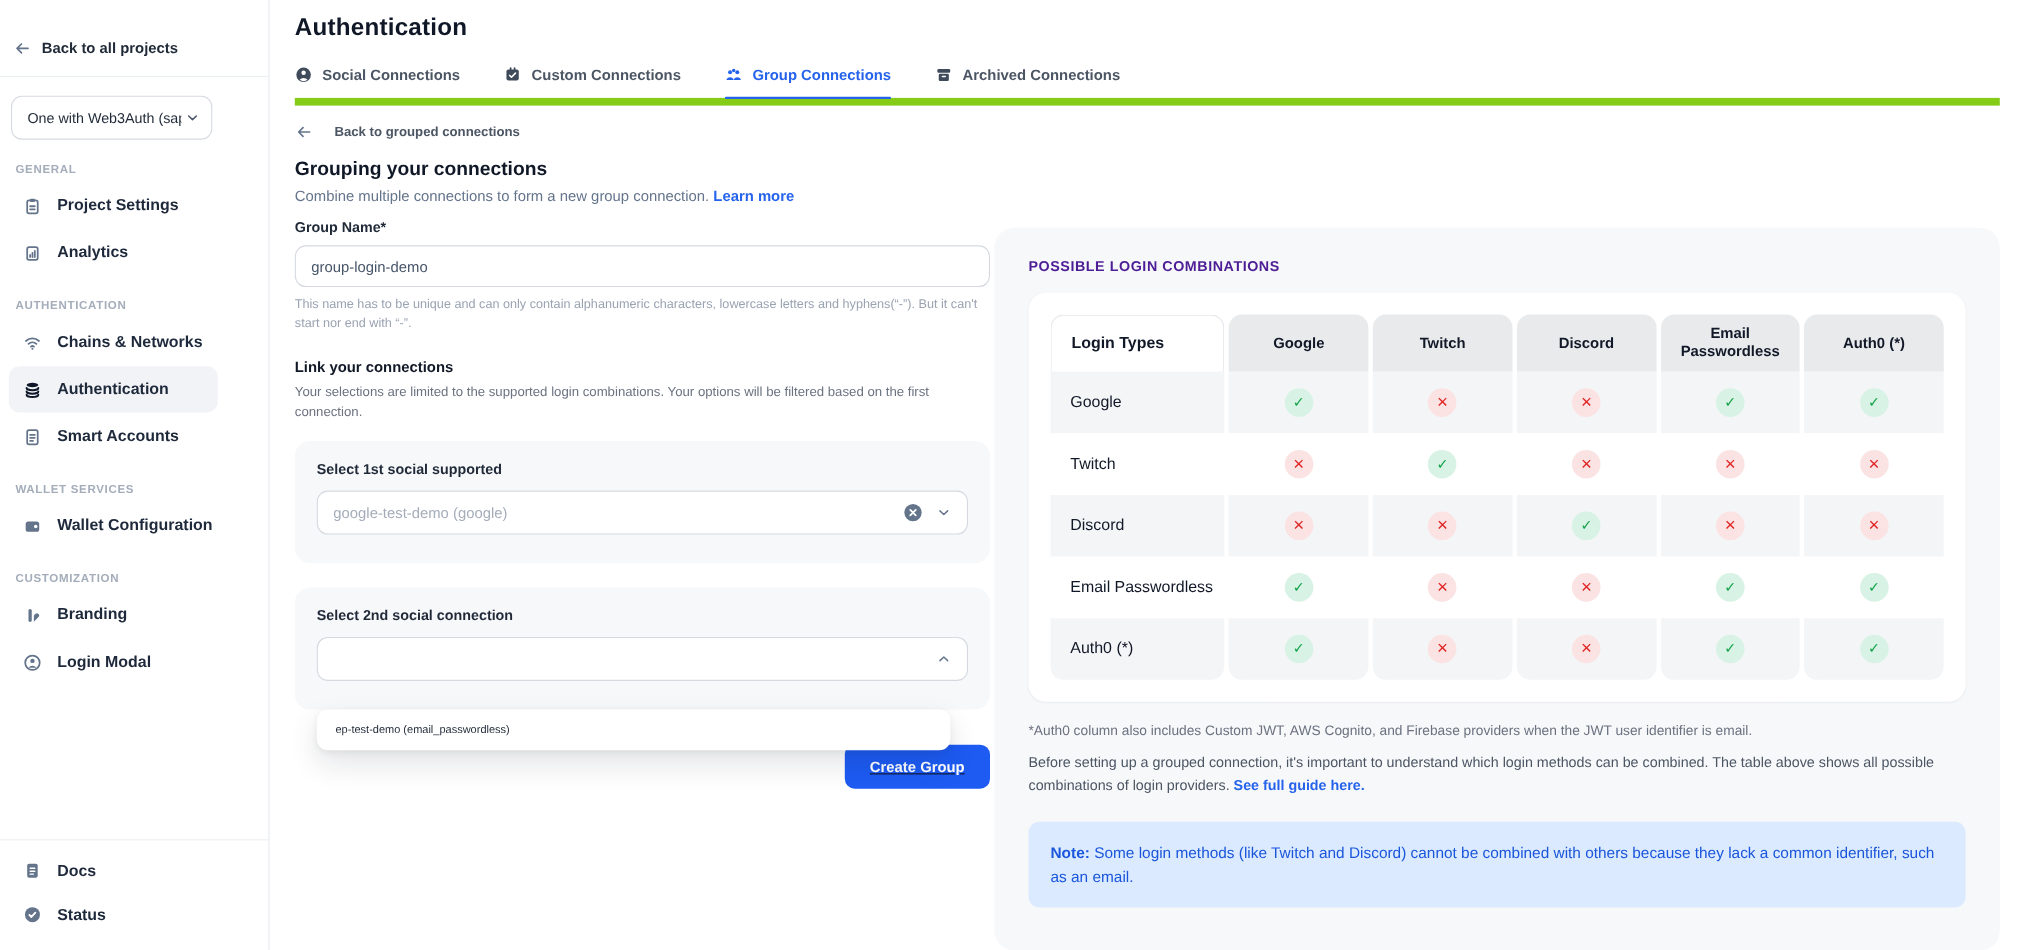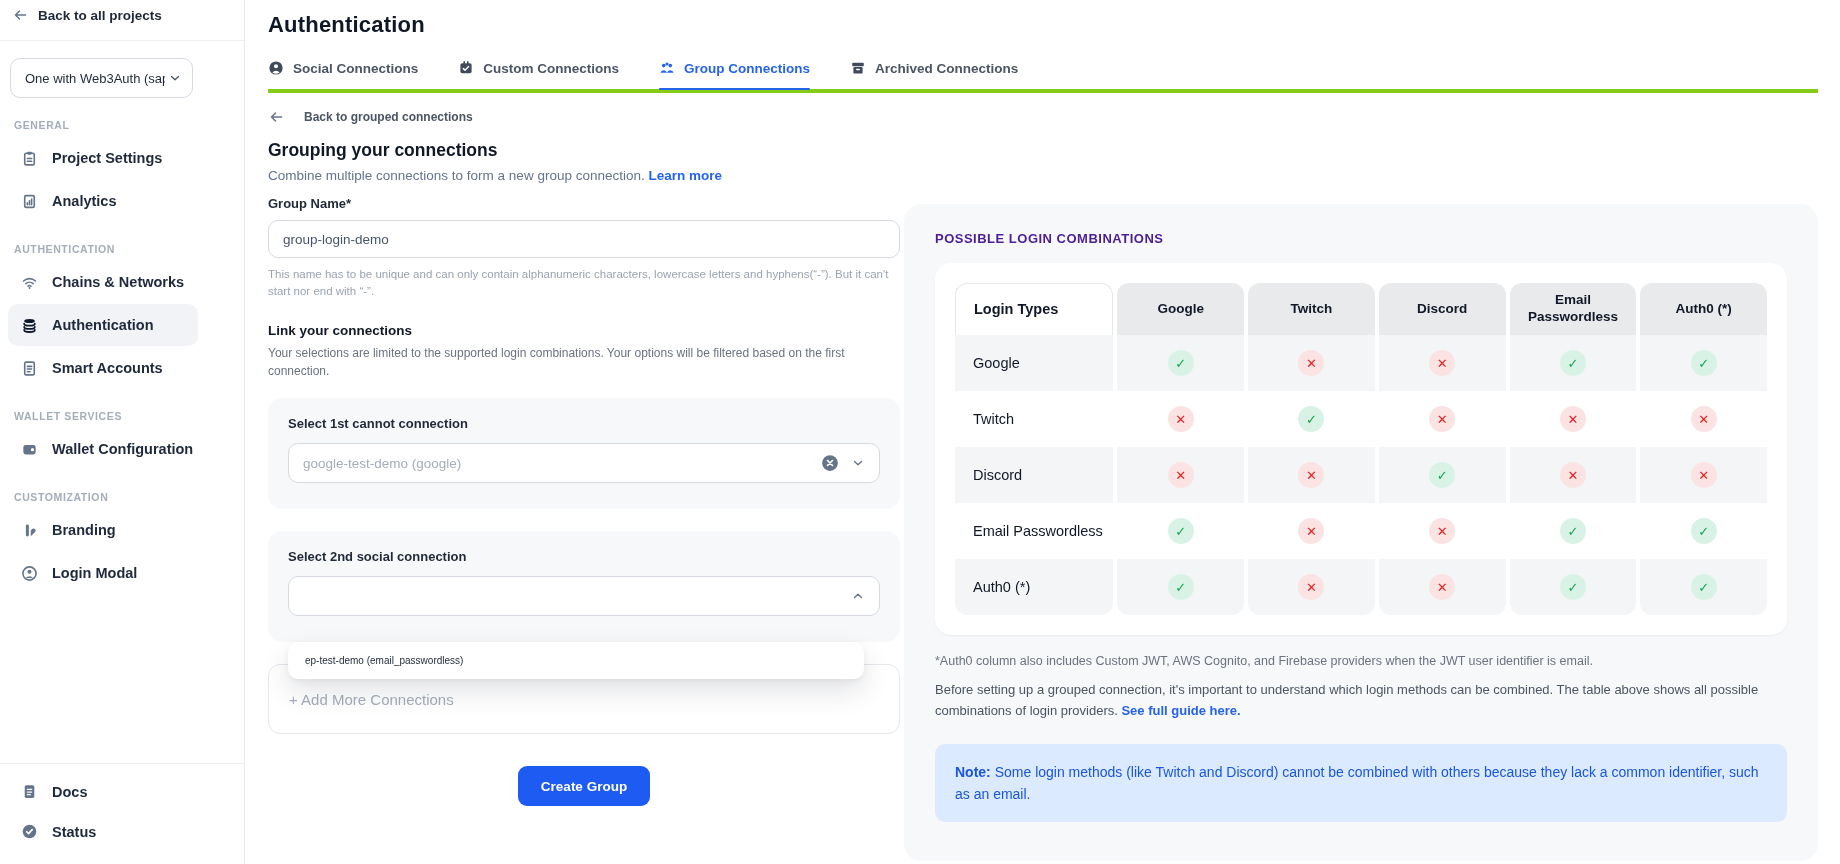--- a/index.html
+++ b/index.html
@@ -4,42 +4,42 @@
 <style>
   * { margin:0; padding:0; box-sizing:border-box; }
   html,body { width:1840px; height:864px; overflow:hidden; background:#fff;
     font-family:"Liberation Sans","DejaVu Sans",sans-serif; color:#111827; }
   body { display:flex; }
   .icon { display:inline-flex; align-items:center; justify-content:center; flex:none; }
   .icon svg { display:block; }
 
   
   .sidebar { width:245px; height:864px; border-right:1px solid #e7eaee; display:flex; flex-direction:column; background:#fff; }
-  .back-projects { display:flex; align-items:center; gap:10px; padding:7px 16px 17px 12px; font-size:13.5px; font-weight:700; color:#1f2937; cursor:pointer; }
+  .back-projects { display:flex; gap:10px; padding:36px 16px 17px 12px; font-size:13.5px; font-weight:700; color:#1f2937; cursor:pointer; }
   .back-projects .icon { color:#64748b; }
   .side-divider { height:1px; background:#eceff2; }
   .project-select { margin:17px 14px 0 10px; height:40px; border:1px solid #d6dae0; border-radius:10px; background:#fff;
     display:flex; align-items:center; justify-content:space-between; padding:0 10px 0 14px; font-size:13px; color:#1f2937; cursor:pointer; width:183px; }
   .project-select .val { white-space:nowrap; overflow:hidden; max-width:140px; }
   .project-select .icon { color:#475569; }
   .nav { flex:1 1 auto; overflow:hidden; }
   .sec-label { margin:21px 0 6px 14px; font-size:10.5px; font-weight:700; letter-spacing:.6px; color:#a4adba; }
   .side-item { height:42px; width:190px; margin:1px 0 1px 8px; border-radius:10px; display:flex; align-items:center; gap:14px; padding-left:12px;
     font-size:14.5px; font-weight:600; color:#1e293b; cursor:pointer; }
   .side-item .icon { color:#64748b; width:18px; }
   .side-item.active { background:#f1f3f6; }
   .side-item.active .icon { color:#0f172a; }
   .side-footer { margin-top:auto; padding-bottom:12px; }
   .side-footer .side-divider { margin-bottom:8px; }
   .side-footer .side-item { height:39px; }
 
   
   .main { flex:1; padding:0 22px 0 23px; display:flex; flex-direction:column; }
   h1.page-title { margin-top:12px; font-size:22px; font-weight:800; color:#101828; letter-spacing:.2px; }
-  .tabs { margin-top:22px; display:flex; gap:40px; border-bottom:4px solid #84cc16; }
+  .tabs { margin-top:22px; display:flex; gap:40px; border-bottom:7px solid #84cc16; }
   .tab { display:flex; align-items:center; gap:9px; padding-bottom:13px; font-size:13.5px; font-weight:600; color:#4b5563; cursor:pointer; position:relative; }
   .tab .icon { color:#3f4a5a; }
   .tab.active { color:var(--accent); }
   .tab.active .icon { color:var(--accent); }
   .tab.active::after { content:''; position:absolute; left:0; right:0; bottom:-1px; height:2px; background:var(--accent); border-radius:2px; }
 
   .content-row { display:flex; margin-top:16px; align-items:flex-start; }
   .left-col { width:632px; flex:none; }
 
   .back-grouped { display:flex; align-items:center; gap:20px; font-size:12px; font-weight:600; color:#4b5563; cursor:pointer; }
@@ -60,21 +60,21 @@
   .card-label { font-size:13px; font-weight:700; color:#1f2937; }
   .select-box { margin-top:12px; height:40px; background:#fff; border:1px solid #d6dae0; border-radius:10px; display:flex; align-items:center;
     padding:0 14px; cursor:pointer; }
   .select-box .sel-value { flex:1; font-size:13.5px; color:#a5adba; }
   .select-box .icon { color:#64748b; margin-left:12px; }
   .dropdown { position:absolute; z-index:5; left:20px; right:36px; top:100%; background:#fff; border-radius:10px;
     box-shadow:0 12px 28px rgba(16,24,40,.12), 0 2px 6px rgba(16,24,40,.06); overflow:hidden; }
   .dropdown .dd-item { padding:13px 17px; font-size:10px; color:#1f2937; cursor:pointer; }
   .add-more-card { margin-top:22px; height:70px; background:#fff; border:1px solid #e5e8ec; border-radius:12px; display:flex; align-items:center;
     padding:0 20px; font-size:15px; color:#a5adba; cursor:pointer; }
-  .btn-row { margin-top:32px; display:flex; justify-content:center; }
+  .btn-row { margin-top:32px; display:flex; justify-content:flex-end;text-decoration:underline; }
   .primary-btn { background:var(--button); color:#fff; border:none; border-radius:9px; height:40px; padding:0 23px; font-size:13.5px; font-weight:700;
     font-family:"Liberation Sans","DejaVu Sans",sans-serif; cursor:pointer; }
 
   
   .combo-panel { flex:1; margin-left:4px; margin-top:95px; min-height:657px; background:var(--panel-bg); border-radius:18px; padding:27px 31px 30px; }
   .combo-heading { font-size:13px; font-weight:700; letter-spacing:.5px; color:#4c1d95; }
   .combo-card { margin-top:17px; background:#fff; border-radius:16px; padding:20px; box-shadow:0 1px 2px rgba(16,24,40,.05); }
   .combo-table { display:grid; grid-template-columns:1.25fr repeat(5,1fr); column-gap:4px; }
   .th { height:52px; display:flex; align-items:center; justify-content:center; text-align:center; background:#e8eaec; border-radius:12px 12px 0 0;
     font-size:13.5px; font-weight:700; color:#111827; line-height:1.25; padding:0 8px; }
@@ -283,21 +283,21 @@
         <span>Combine multiple connections to form a new group connection.</span>
         <a class="inline-link">Learn more</a>
       </div>
       <div class="field-label">Group Name*</div>
       <input class="text-input" type="text" value="group-login-demo" style="">
       <div class="help-text">This name has to be unique and can only contain alphanumeric characters, lowercase letters and hyphens(“-”). But it can't start nor end with “-”.</div>
       <h3 class="link-title">Link your connections</h3>
       <div class="link-desc">Your selections are limited to the supported login combinations. Your options will be filtered based on the first connection.</div>
 
       <div class="conn-card">
-        <div class="card-label">Select 1st cannot connection</div>
+        <div class="card-label">Select 1st social supported</div>
         <div class="select-box">
           <span class="sel-value">google-test-demo (google)</span>
           <span class="icon">
               <svg width="18" height="18" viewBox="0 0 16 16" fill="none" stroke="currentColor" stroke-width="1.5" stroke-linecap="round" stroke-linejoin="round">
                 <circle cx="8" cy="8" r="7" fill="#64748b" stroke="none"></circle>
                 <path d="M5.8 5.8l4.4 4.4M10.2 5.8l-4.4 4.4" stroke="#fff" stroke-width="1.5"></path>
               </svg>
             </span>
           <span class="icon">
               <svg width="14" height="14" viewBox="0 0 16 16" fill="none" stroke="currentColor" stroke-width="1.5" stroke-linecap="round" stroke-linejoin="round">
@@ -317,21 +317,20 @@
                   <path d="M4 9.8 8 6l4 3.8"></path>
                 </svg>
               </span>
           </div>
         </div>
         <div class="dropdown" id="dropdown">
             <div class="dd-item">ep-test-demo (email_passwordless)</div>
           </div>
       </div>
 
-      <div class="add-more-card">+ Add More Connections</div>
 
       <div class="btn-row">
         <button class="primary-btn">Create Group</button>
       </div>
     </div>
 
     <section class="combo-panel">
       <div class="combo-heading">POSSIBLE LOGIN COMBINATIONS</div>
       <div class="combo-card">
         <div class="combo-table" id="combo-table">

